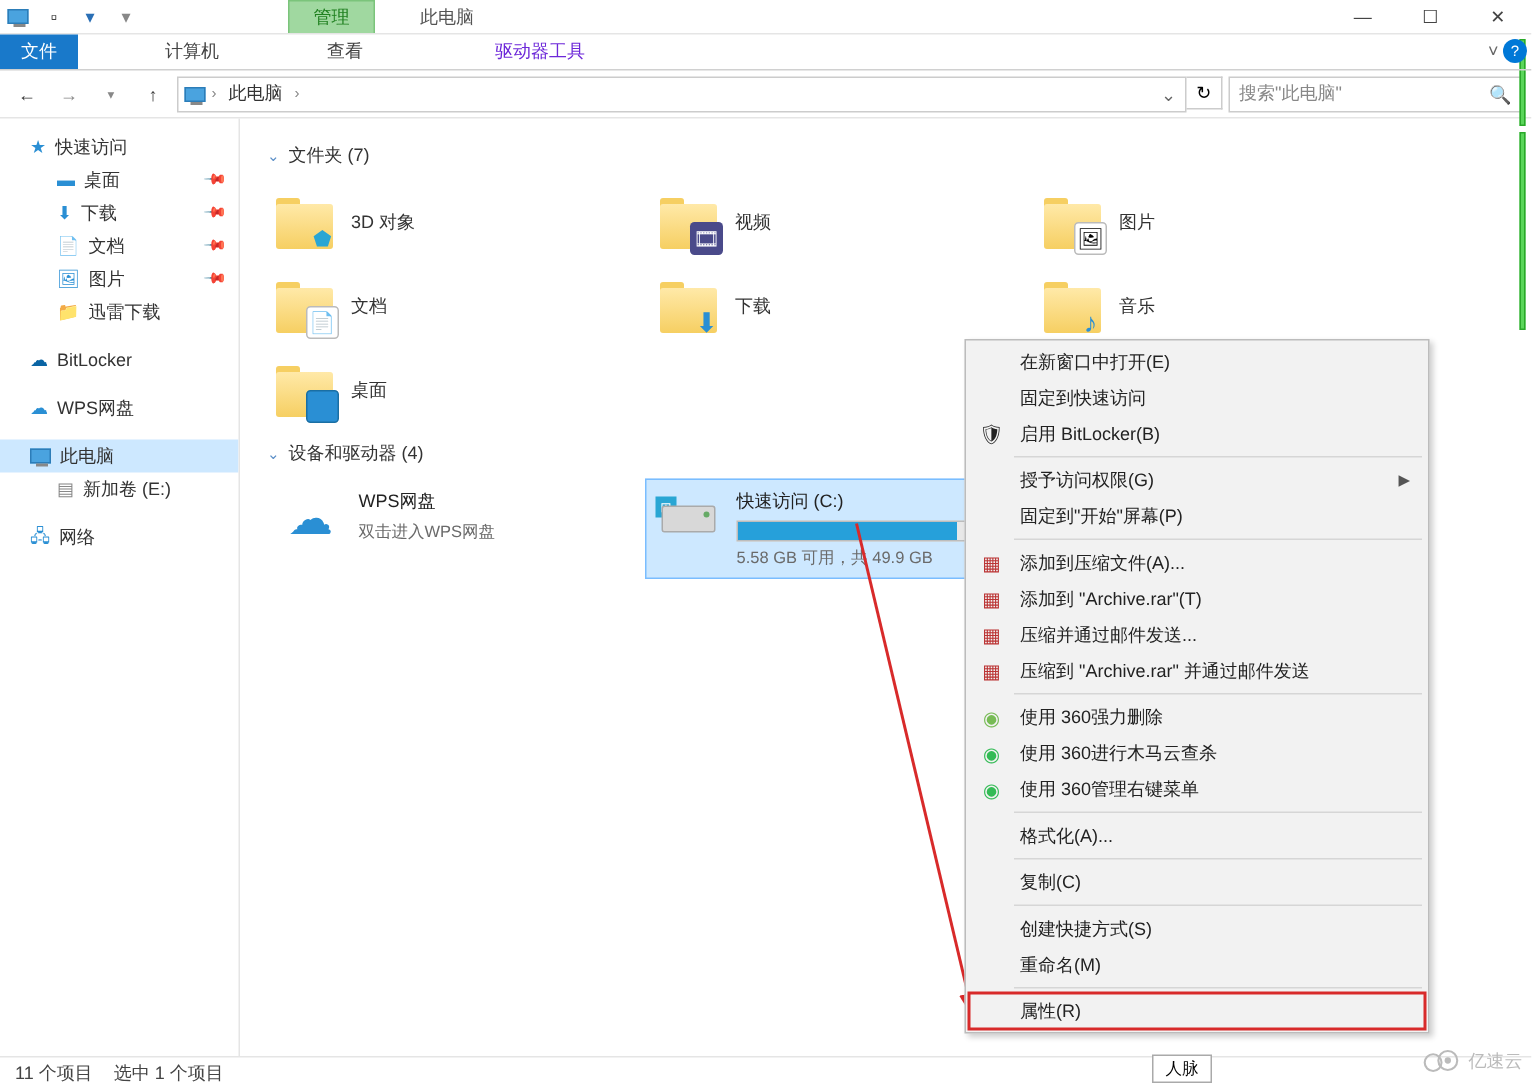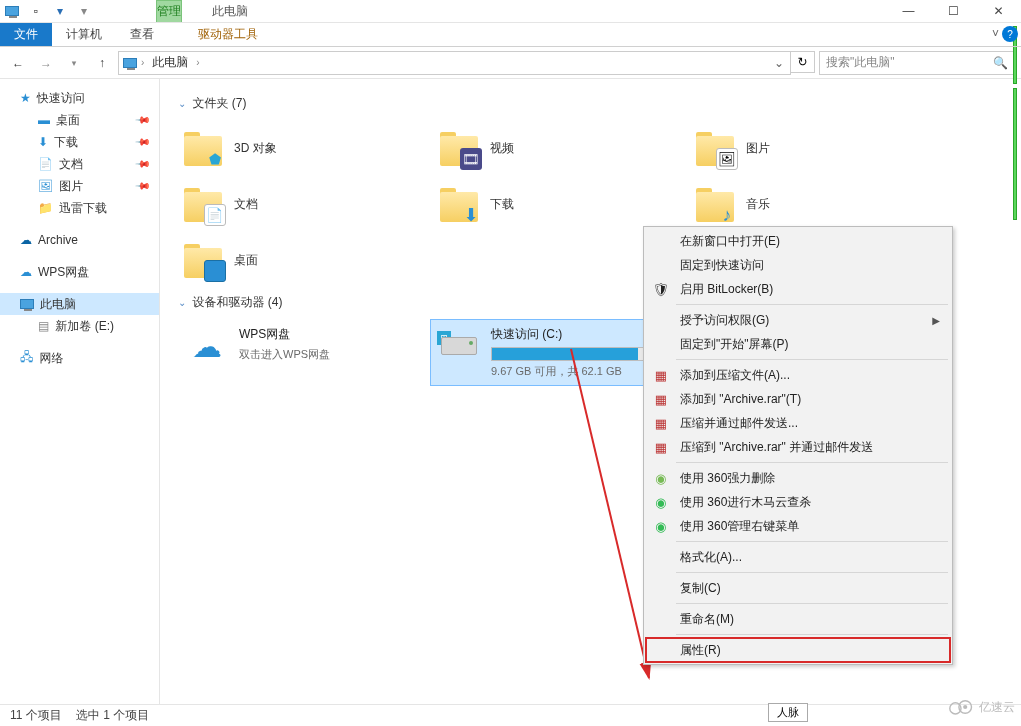--- a/index.html
+++ b/index.html
@@ -2,27 +2,27 @@
 <html><head>
 <meta charset="utf-8">
 <style>
 * { margin: 0; padding: 0; box-sizing: border-box; font-family: "Microsoft YaHei", "Segoe UI", sans-serif; font-size: 12px; }
 body { width: 1021px; height: 726px; background: #fff; overflow: hidden; position: relative; }
 
 
 .titlebar { height: 23px; background: #fff; display: flex; align-items: center; border-bottom: 1px solid #e5e5e5; position: relative; }
 .qat { display: flex; align-items: center; height: 100%; }
 .qat-item { width: 24px; height: 22px; display: flex; align-items: center; justify-content: center; }
-.tab-mgr { background: #a0d8a0; color: #208020; height: 22px; padding: 0 0; display: flex; align-items: center; margin-left: 60px; border: 1px solid #7bc47b; border-bottom: none; }
+.tab-mgr { background: #a0d8a0; color: #208020; height: 22px; padding: 0 16px; display: flex; align-items: center; margin-left: 96px; border: 1px solid #7bc47b; border-bottom: none; }
 .title-center { margin-left: 30px; color: #555; }
 .sysbtns { position: absolute; right: 0; top: 0; display: flex; }
 .sysbtn { width: 45px; height: 22px; display: flex; align-items: center; justify-content: center; color: #444; }
 
 
-.ribbon { height: 24px; display: flex; align-items: stretch; border-bottom: 1px solid #d0d0d0; position: relative; }
+.ribbon { height: 24px; display: flex; align-items: stretch; border-bottom: 1px solid #d0d0d0; position: relative; gap: 44px; }
 .ribbon-tab { padding: 0 14px; display: flex; align-items: center; color: #444; }
 .ribbon-tab.file { background: #1979ca; color: #fff; }
 .ribbon-collapse { position: absolute; right: 22px; top: 4px; color: #666; }
 .ribbon-help { position: absolute; right: 3px; top: 3px; width: 16px; height: 16px; border-radius: 50%; background: #0078d7; color: #fff; display: flex; align-items: center; justify-content: center; font-size: 10px; }
 
 
 .addrrow { height: 32px; display: flex; align-items: center; padding: 0 6px; border-bottom: 1px solid #e5e5e5; gap: 4px; }
 .navbtn { width: 24px; height: 24px; display: flex; align-items: center; justify-content: center; color: #888; }
 .navbtn.enabled { color: #333; }
 .addrbox { flex: 1; height: 24px; border: 1px solid #ccc; display: flex; align-items: center; padding: 0 2px; gap: 4px; min-width: 0; }
@@ -109,21 +109,21 @@
     <div class="sysbtn">✕</div>
   </div>
 </div>
 
 <div class="green-strip"></div>
 
 <div class="ribbon">
   <div class="ribbon-tab file">文件</div>
   <div class="ribbon-tab">计算机</div>
   <div class="ribbon-tab">查看</div>
-  <div class="ribbon-tab" style="margin-left:16px;color:#a16207">驱动器工具</div>
+  <div class="ribbon-tab" style="margin-left:16px;color:#6d28d9">驱动器工具</div>
   <div class="ribbon-collapse">˅</div>
   <div class="ribbon-help">?</div>
 </div>
 
 <div class="addrrow">
   <div class="navbtn enabled">←</div>
   <div class="navbtn">→</div>
   <div class="navbtn" style="font-size:9px">▾</div>
   <div class="navbtn enabled">↑</div>
   <div style="display:flex;flex:1;min-width:0">
@@ -172,21 +172,21 @@
       <span>图片</span>
       <span class="pin">📌</span>
     </div>
     <div class="side-item sub">
       <span style="color:#f6b73c">📁</span>
       <span>迅雷下载</span>
     </div>
     <div class="side-group-gap"></div>
     <div class="side-item">
       <span style="color:#0a64a4">☁</span>
-      <span>Archive</span>
+      <span>BitLocker</span>
     </div>
     <div class="side-group-gap"></div>
     <div class="side-item">
       <span style="color:#2a8fd4">☁</span>
       <span>WPS网盘</span>
     </div>
     <div class="side-group-gap"></div>
     <div class="side-item selected">
       <span>
           <div class="i-monitor"></div>
@@ -285,21 +285,21 @@
             <div style="position:relative">
               <div style="width:14px;height:14px;background:#29a6d4;position:absolute;top:-6px;left:-4px;display:flex;align-items:center;justify-content:center;color:#fff;font-size:9px">⊞</div>
               <div class="i-hdd"></div>
             </div>
           </div>
         <div class="drive-body">
           <div class="drive-name">快速访问 (C:)</div>
           <div class="drive-bar">
               <div class="drive-fill" style="width:80%;background:#26a0da"></div>
             </div>
-          <div class="drive-sub">9.67 GB 可用，共 62.1 GB</div>
+          <div class="drive-sub">5.58 GB 可用，共 49.9 GB</div>
         </div>
       </div>
       <div class="drive-cell" style="width:252px">
         <div class="drive-icon">
             <div class="i-hdd"></div>
           </div>
         <div class="drive-body">
           <div class="drive-name">新加卷 (E:)</div>
           <div class="drive-bar">
               <div class="drive-fill" style="width:95%;background:#d83b3b"></div>
@@ -372,20 +372,23 @@
   <div class="ctx-sep"></div>
   <div class="ctx-item">
       <span>格式化(A)...</span>
     </div>
   <div class="ctx-sep"></div>
   <div class="ctx-item">
       <span>复制(C)</span>
     </div>
   <div class="ctx-sep"></div>
   <div class="ctx-item">
+      <span>创建快捷方式(S)</span>
+    </div>
+  <div class="ctx-item">
       <span>重命名(M)</span>
     </div>
   <div class="ctx-sep"></div>
   <div class="ctx-item boxed">
       <span>属性(R)</span>
     </div>
 </div>
 
 <div class="tooltip">人脉</div>
 

